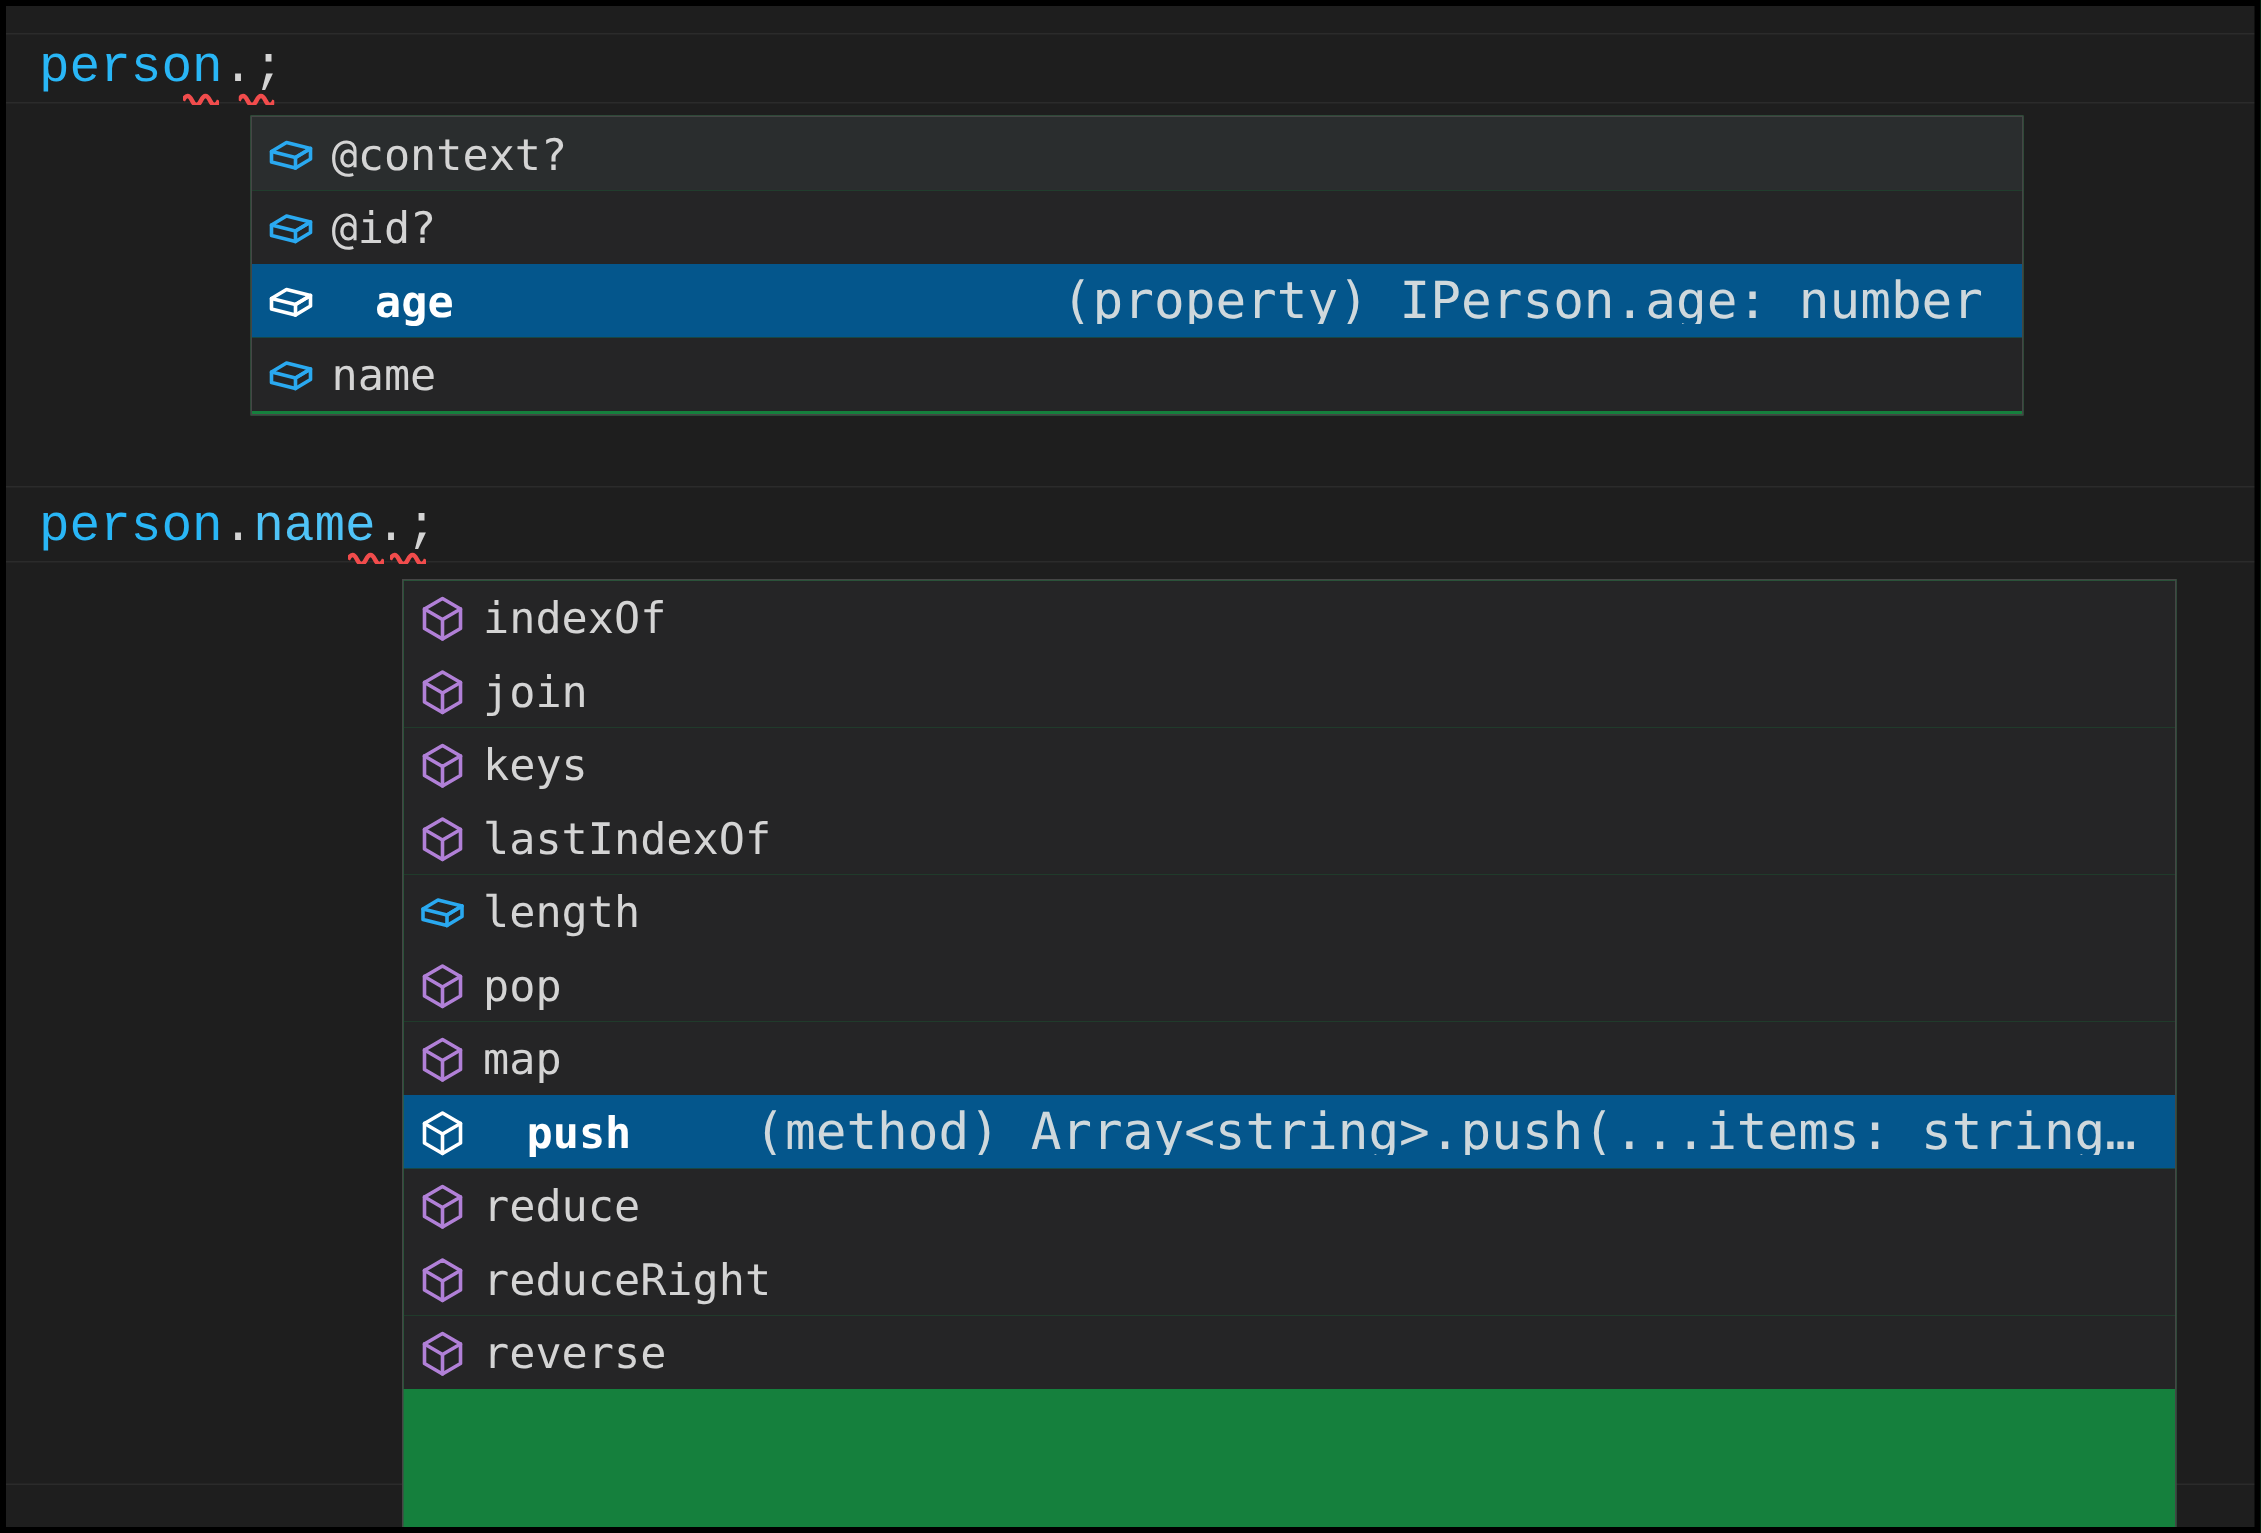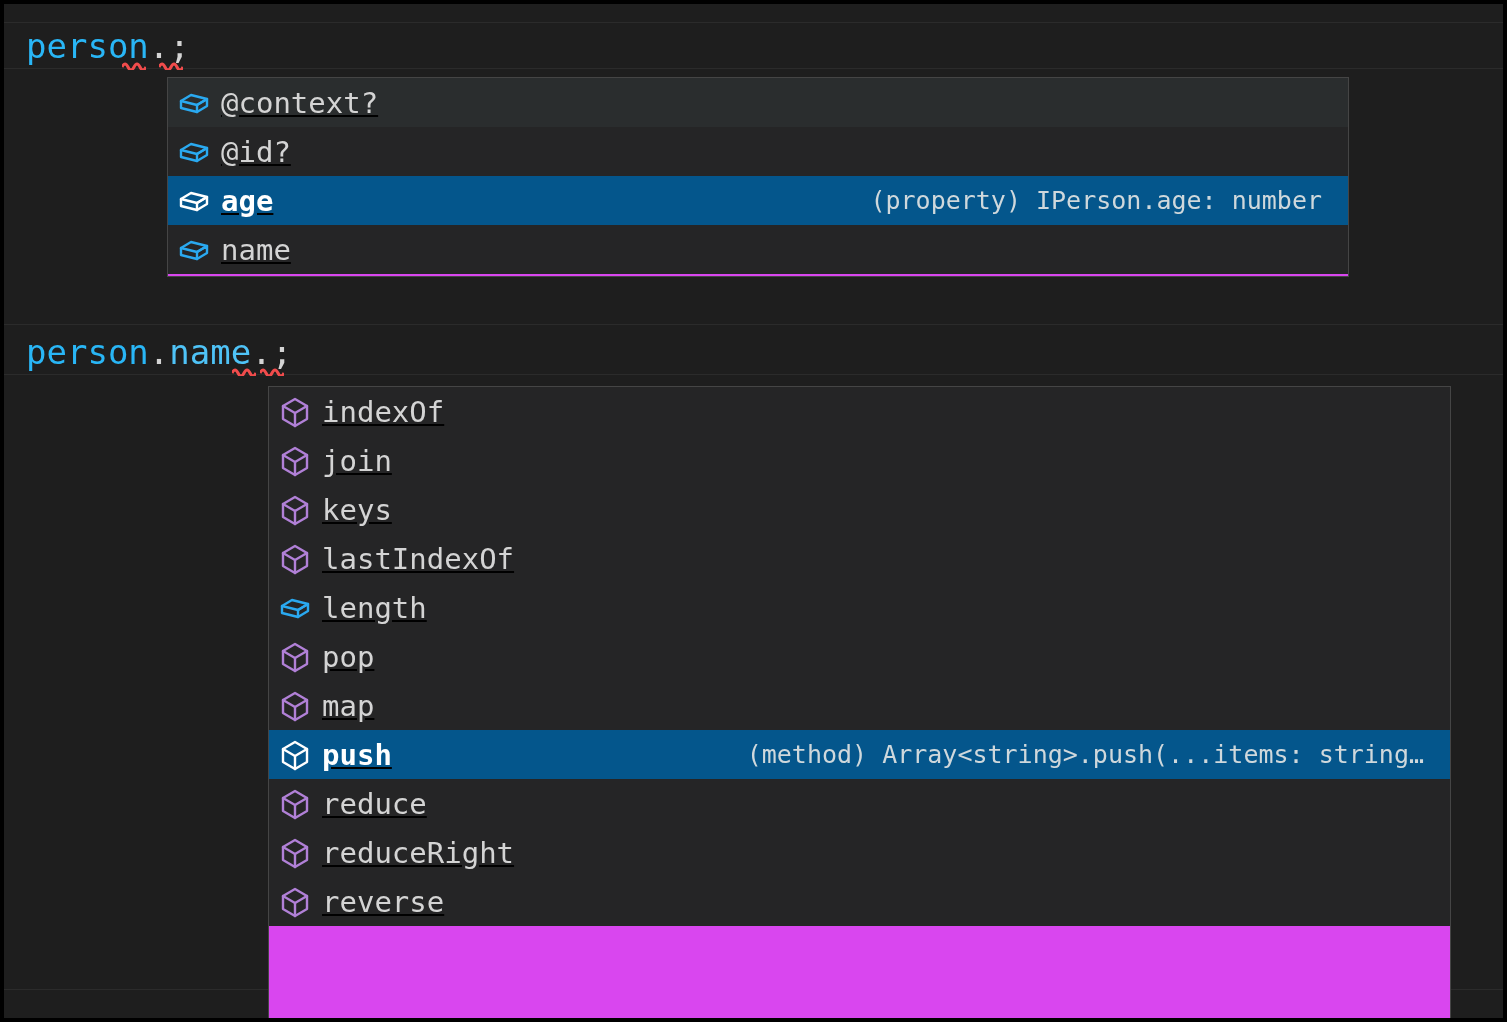--- a/index.html
+++ b/index.html
@@ -36,41 +36,41 @@
 
   
   .code-line {
     position: absolute;
     left: 22px;
     font-size: 34px;
     line-height: 40px;
     letter-spacing: 0px;
     white-space: pre;
     color: #d4d4d4;
+    font-family: Liberation Mono, monospace;
   }
   .tok-var   { color: #29b6f6; }
   .tok-prop  { color: #4fc3f7; }
   .tok-punct { color: #d4d4d4; }
 
   
   .squiggle {
     position: absolute;
     height: 10px;
     overflow: hidden;
   }
   .squiggle svg { display: block; }
 
   
   .suggest {
     position: absolute;
-    background: #d946ef;
+    background: #15803d;
     border: 1px solid #454545;
     box-sizing: border-box;
     overflow: hidden;
-    text-decoration: underline;
   }
   .suggest-row {
     position: relative;
     height: 49px;
     display: flex;
     align-items: center;
     box-sizing: border-box;
     background: #252526;
   }
   .suggest-row.hover    { background: #2a2d2e; }
@@ -83,28 +83,28 @@
     margin-left: 9px;
     margin-right: 10px;
     display: block;
   }
   .row-label {
     font-size: 29px;
     line-height: 34px;
     color: #d4d4d4;
     white-space: pre;
   }
-  .suggest-row.selected .row-label { color: #ffffff; font-weight: bold; }
+  .suggest-row.selected .row-label { color: #ffffff; font-weight: bold; margin-left: 29px; }
 
   .row-detail {
     position: absolute;
     right: 26px;
     top: 50%;
     transform: translateY(-50%);
-    font-size: 25px;
+    font-size: 34px;
     line-height: 30px;
     color: #cfd8dc;
     white-space: pre;
     overflow: hidden;
     text-overflow: clip;
   }
 
   
   #suggest-props {
     left: 163px;

